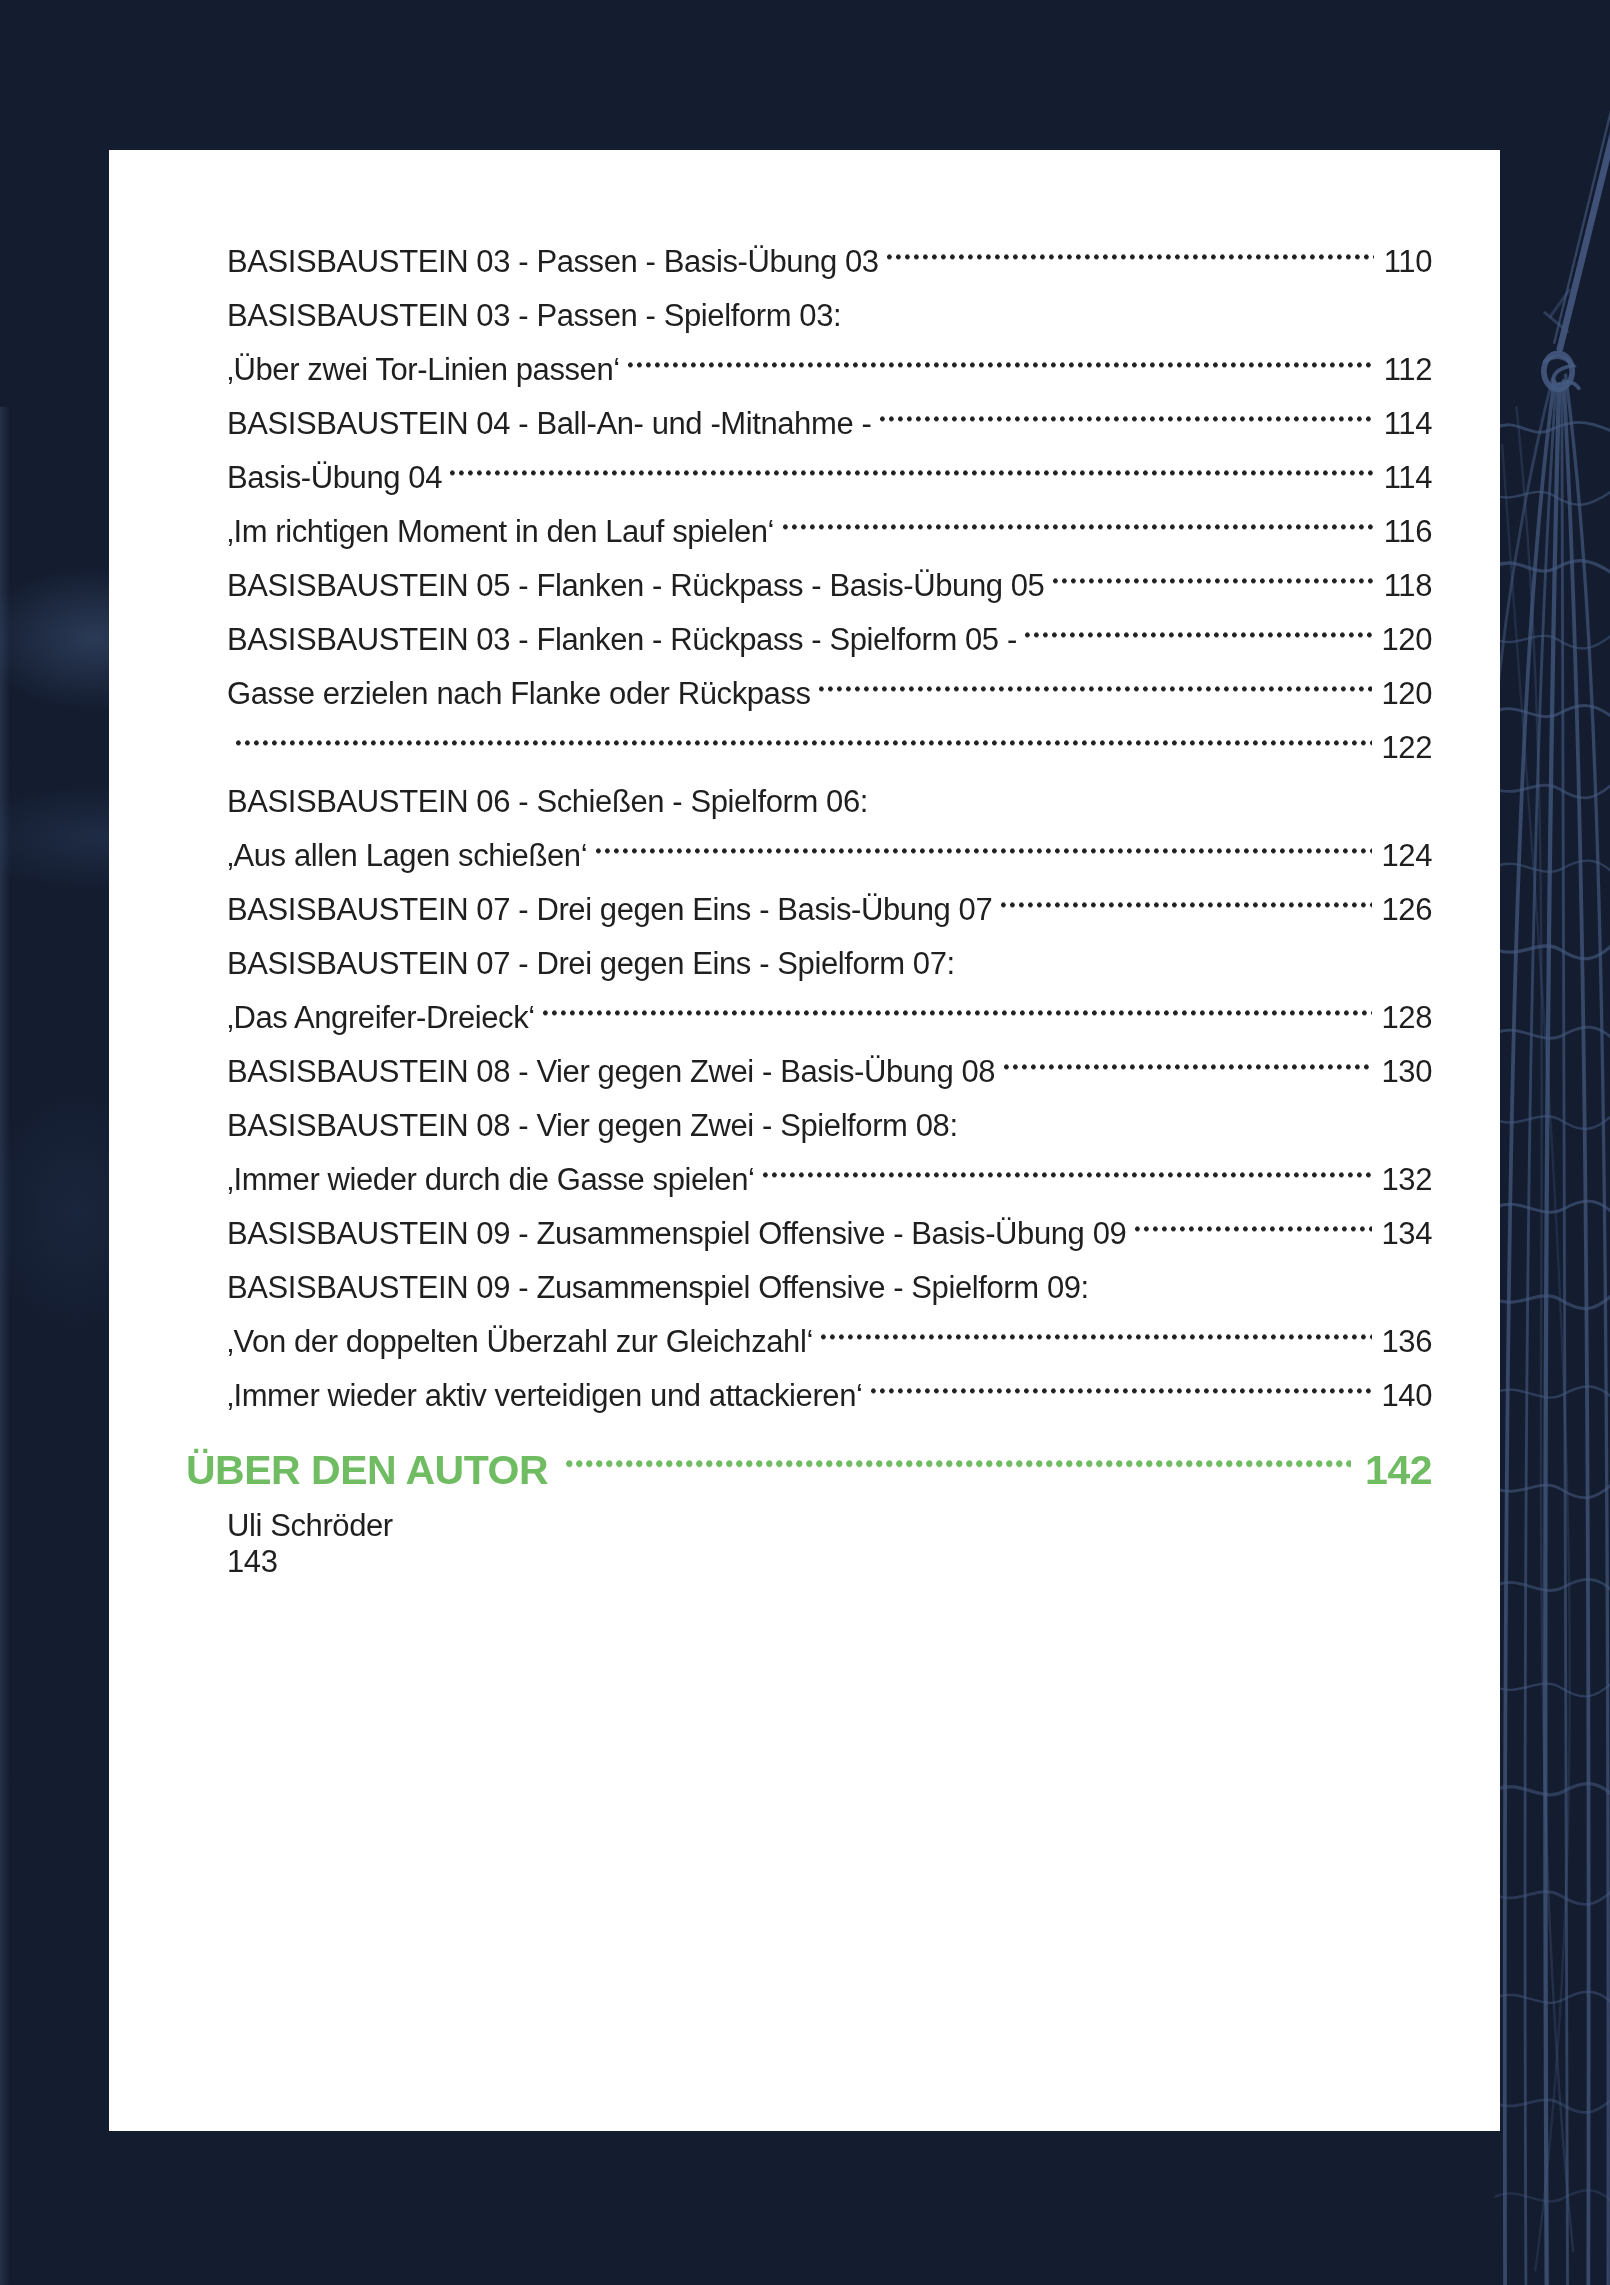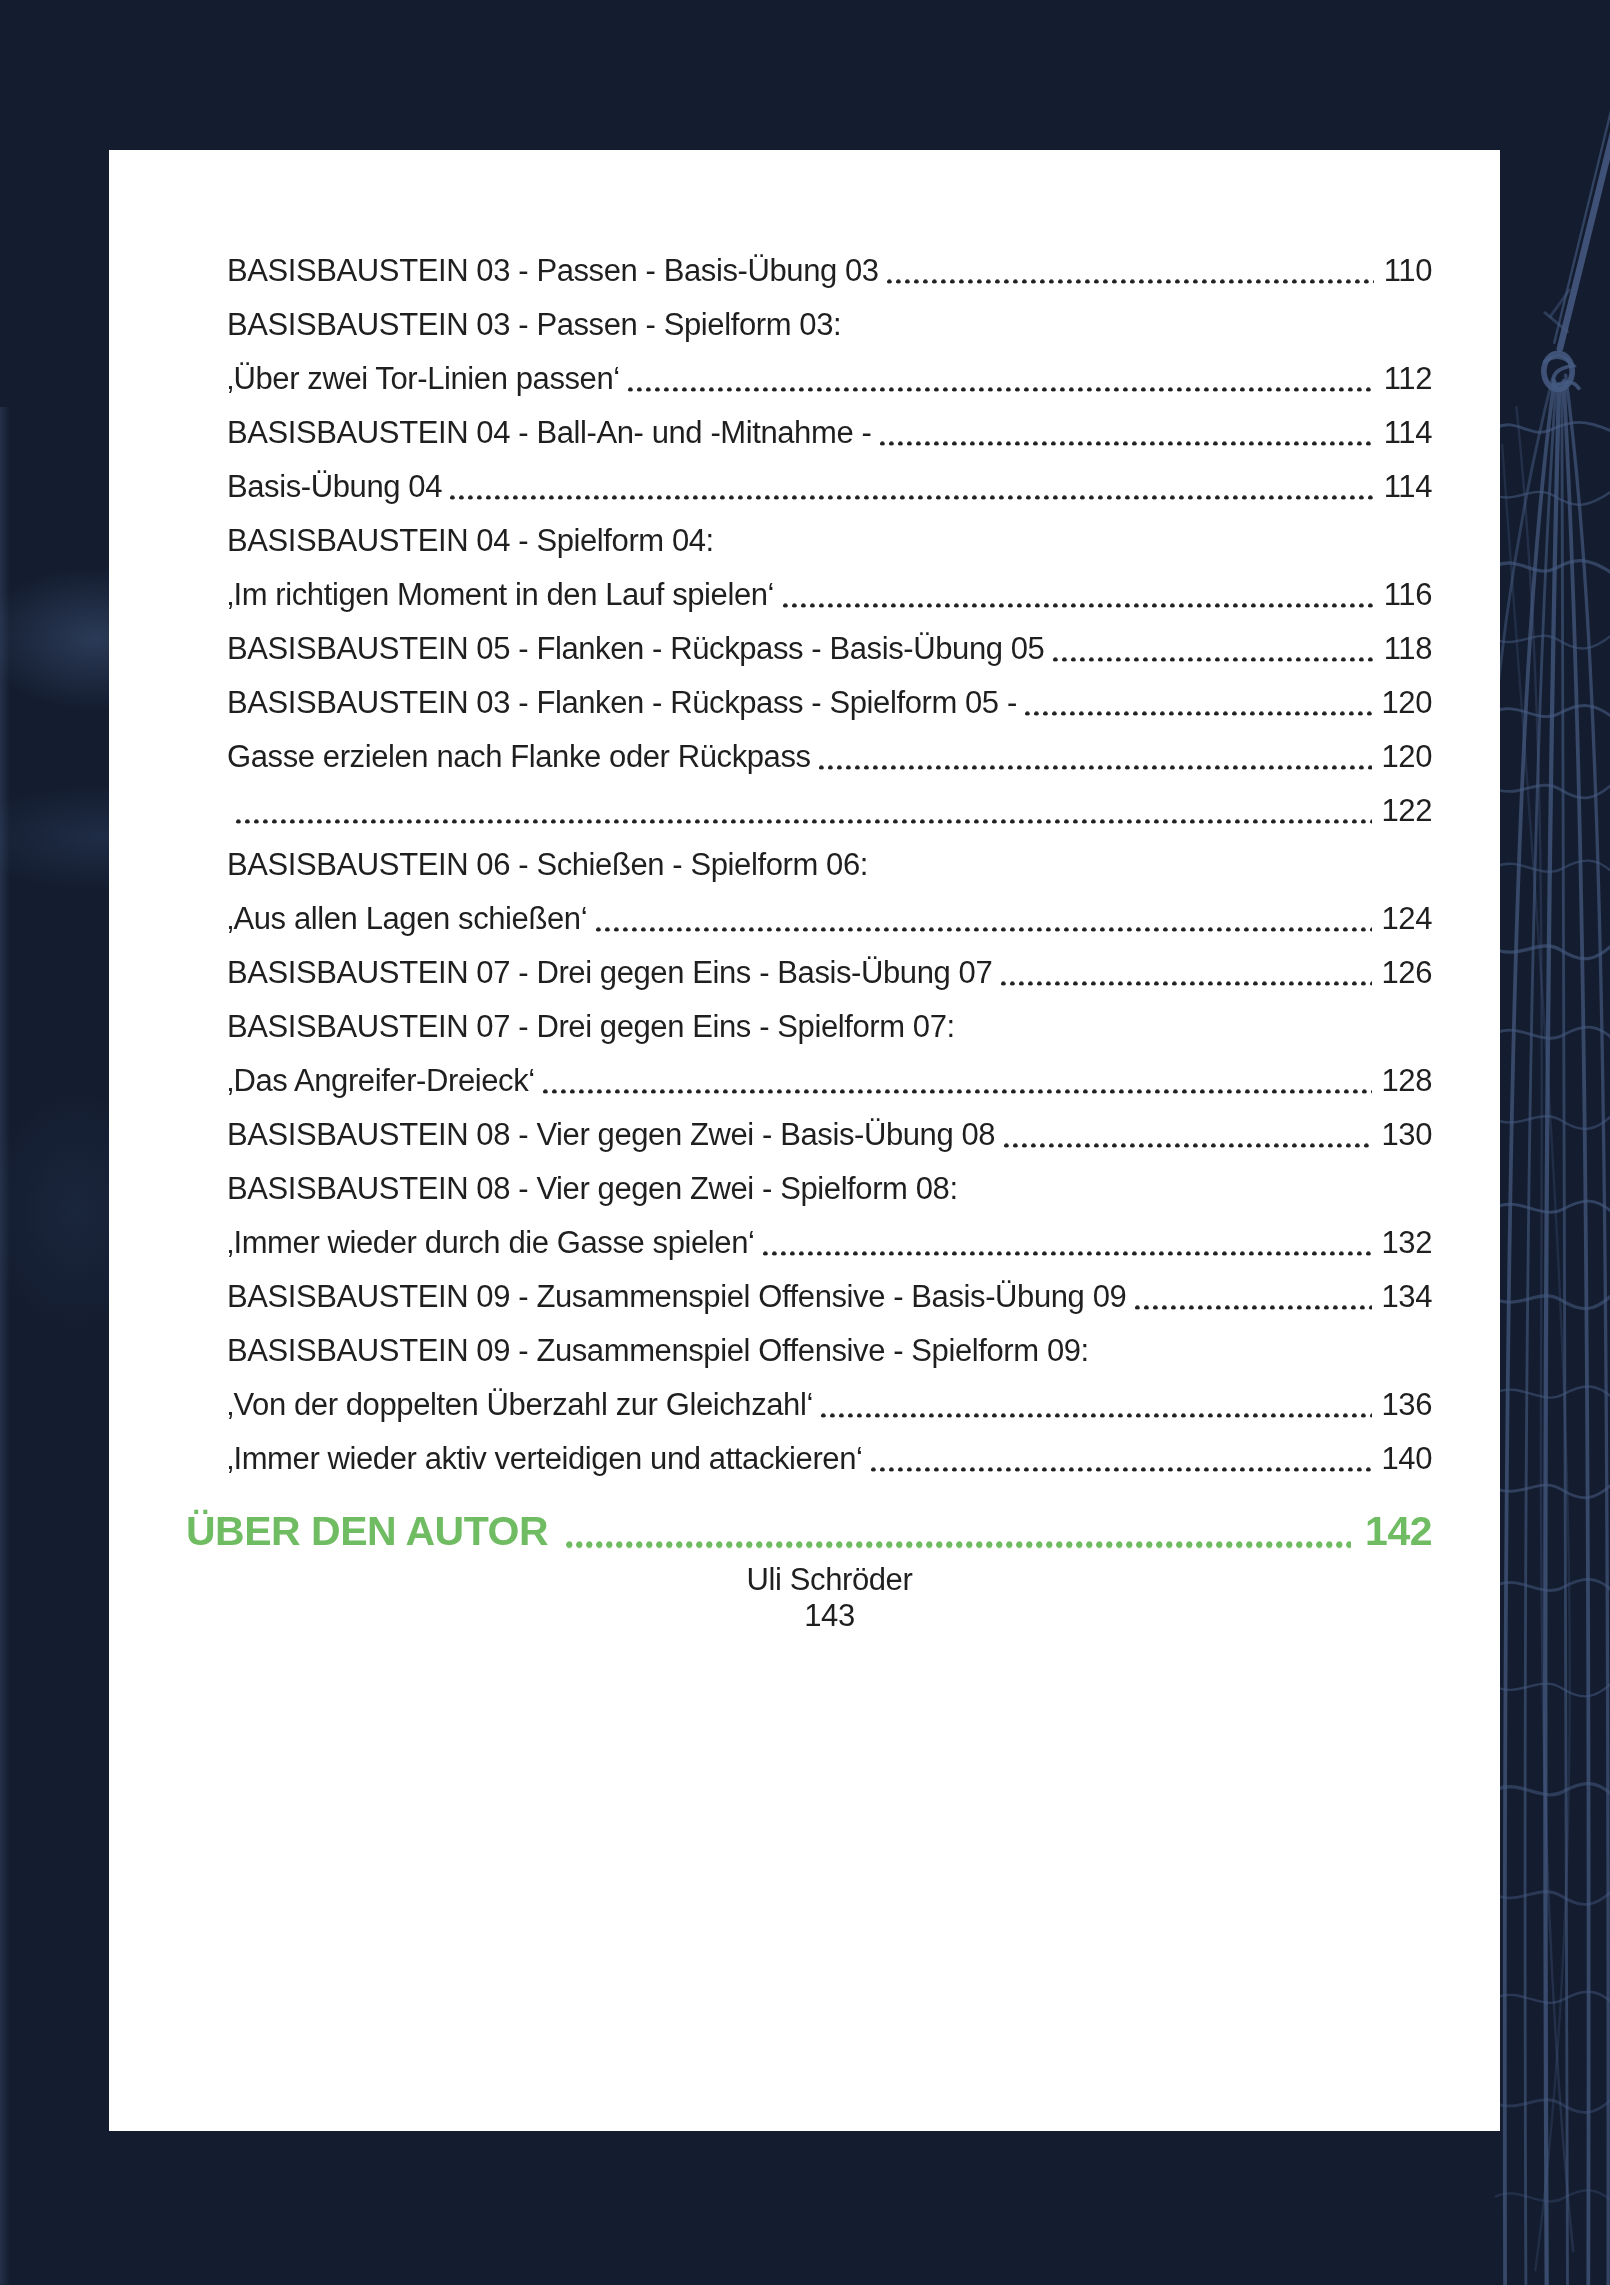--- a/index.html
+++ b/index.html
@@ -37,21 +37,20 @@
     width: 1391px; height: 1981px;
     background: var(--paper);
   }
   .toc {
     position: absolute; left: 0; top: 0; right: 0;
     padding: 94px 68px 0 118px;
     color: var(--text);
   }
   .row {
     display: flex;
-    align-items: center;
     height: 54px;
     white-space: nowrap;
     font-size: 31px;
     letter-spacing: -0.4px;
   }
   .row .label { flex: 0 0 auto; }
   .row .leader {
     flex: 1 1 auto;
     height: 4.7px;
     margin: 0 9.5px 0 8.5px;
@@ -162,24 +161,20 @@
           <span class="leader"></span>
           <span class="page-num">114</span>
         </div>
 
         <div class="row">
           <span class="label">Basis-Übung 04</span>
           <span class="leader"></span>
           <span class="page-num">114</span>
         </div>
 
-        <div class="row no-page">
-          <span class="label">BASISBAUSTEIN 04 - Spielform 04:</span>
-
-        </div>
 
         <div class="row">
           <span class="label">‚Im richtigen Moment in den Lauf spielen‘</span>
           <span class="leader"></span>
           <span class="page-num">116</span>
         </div>
 
         <div class="row">
           <span class="label">BASISBAUSTEIN 05 - Flanken - Rückpass - Basis-Übung 05</span>
           <span class="leader"></span>

